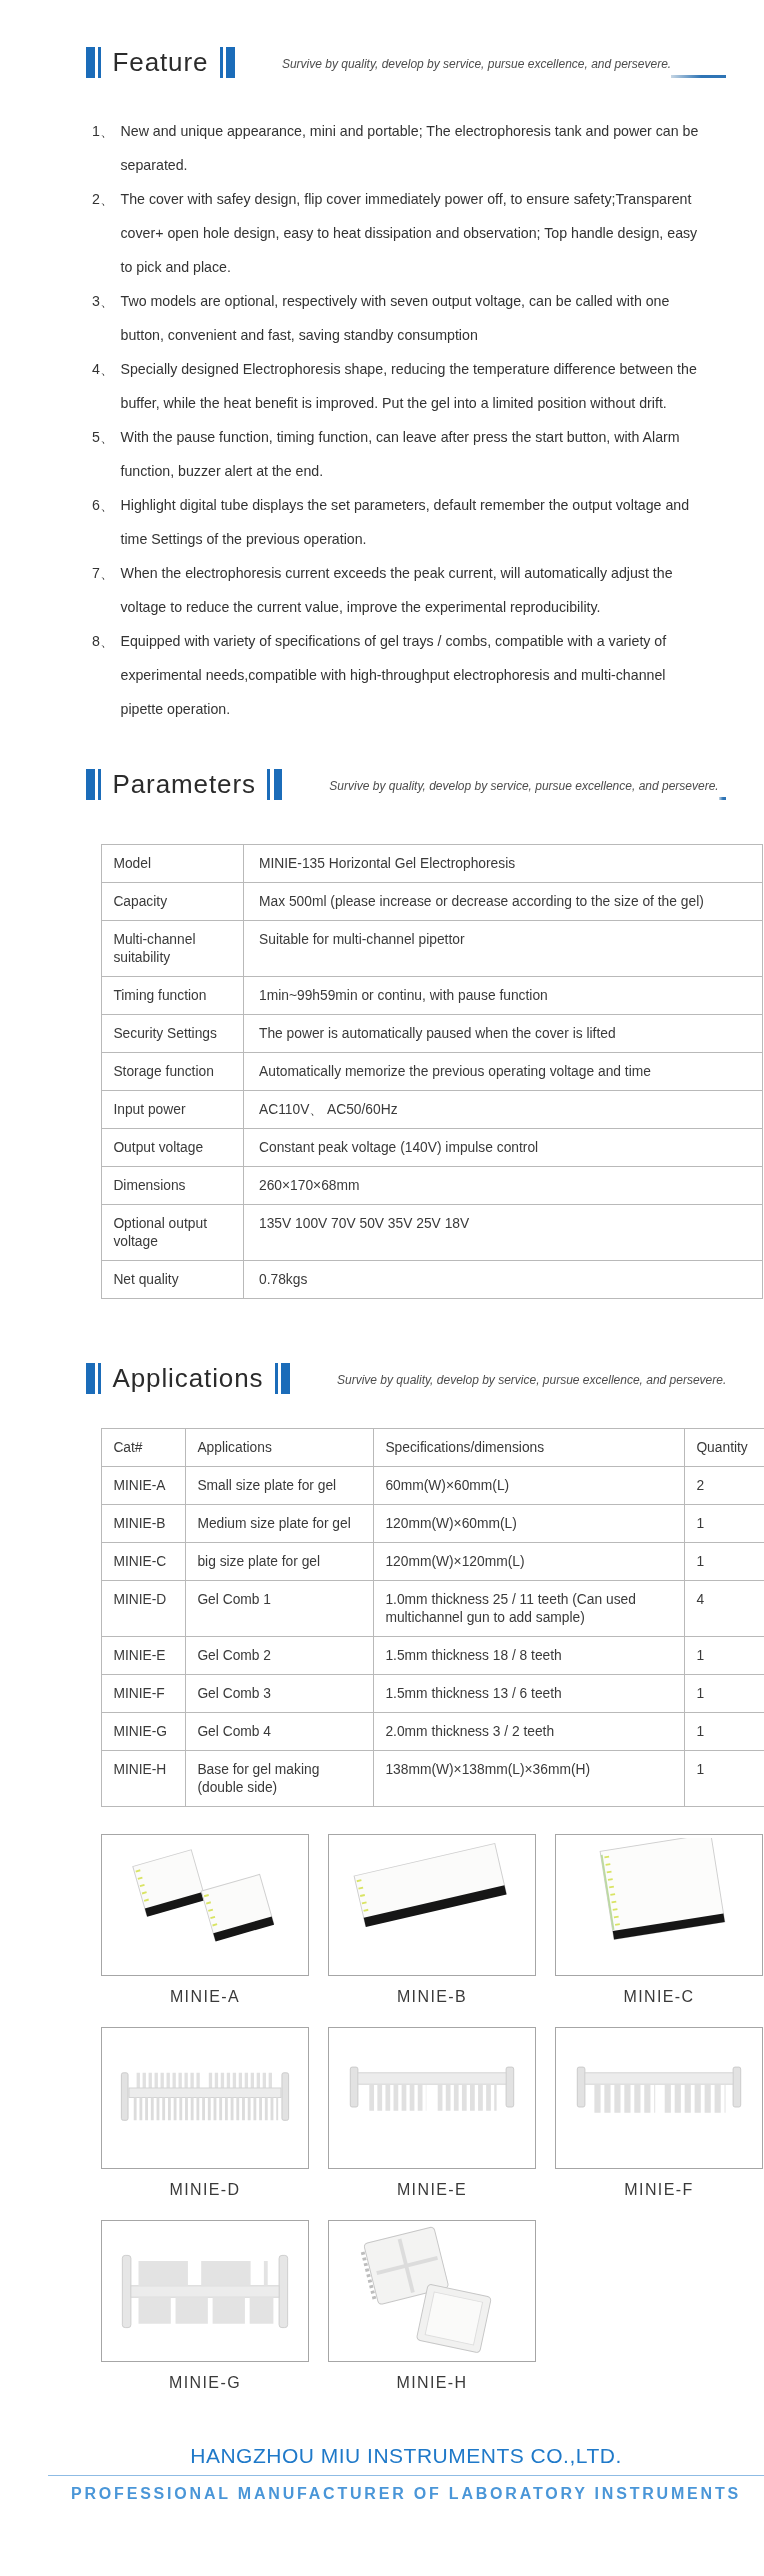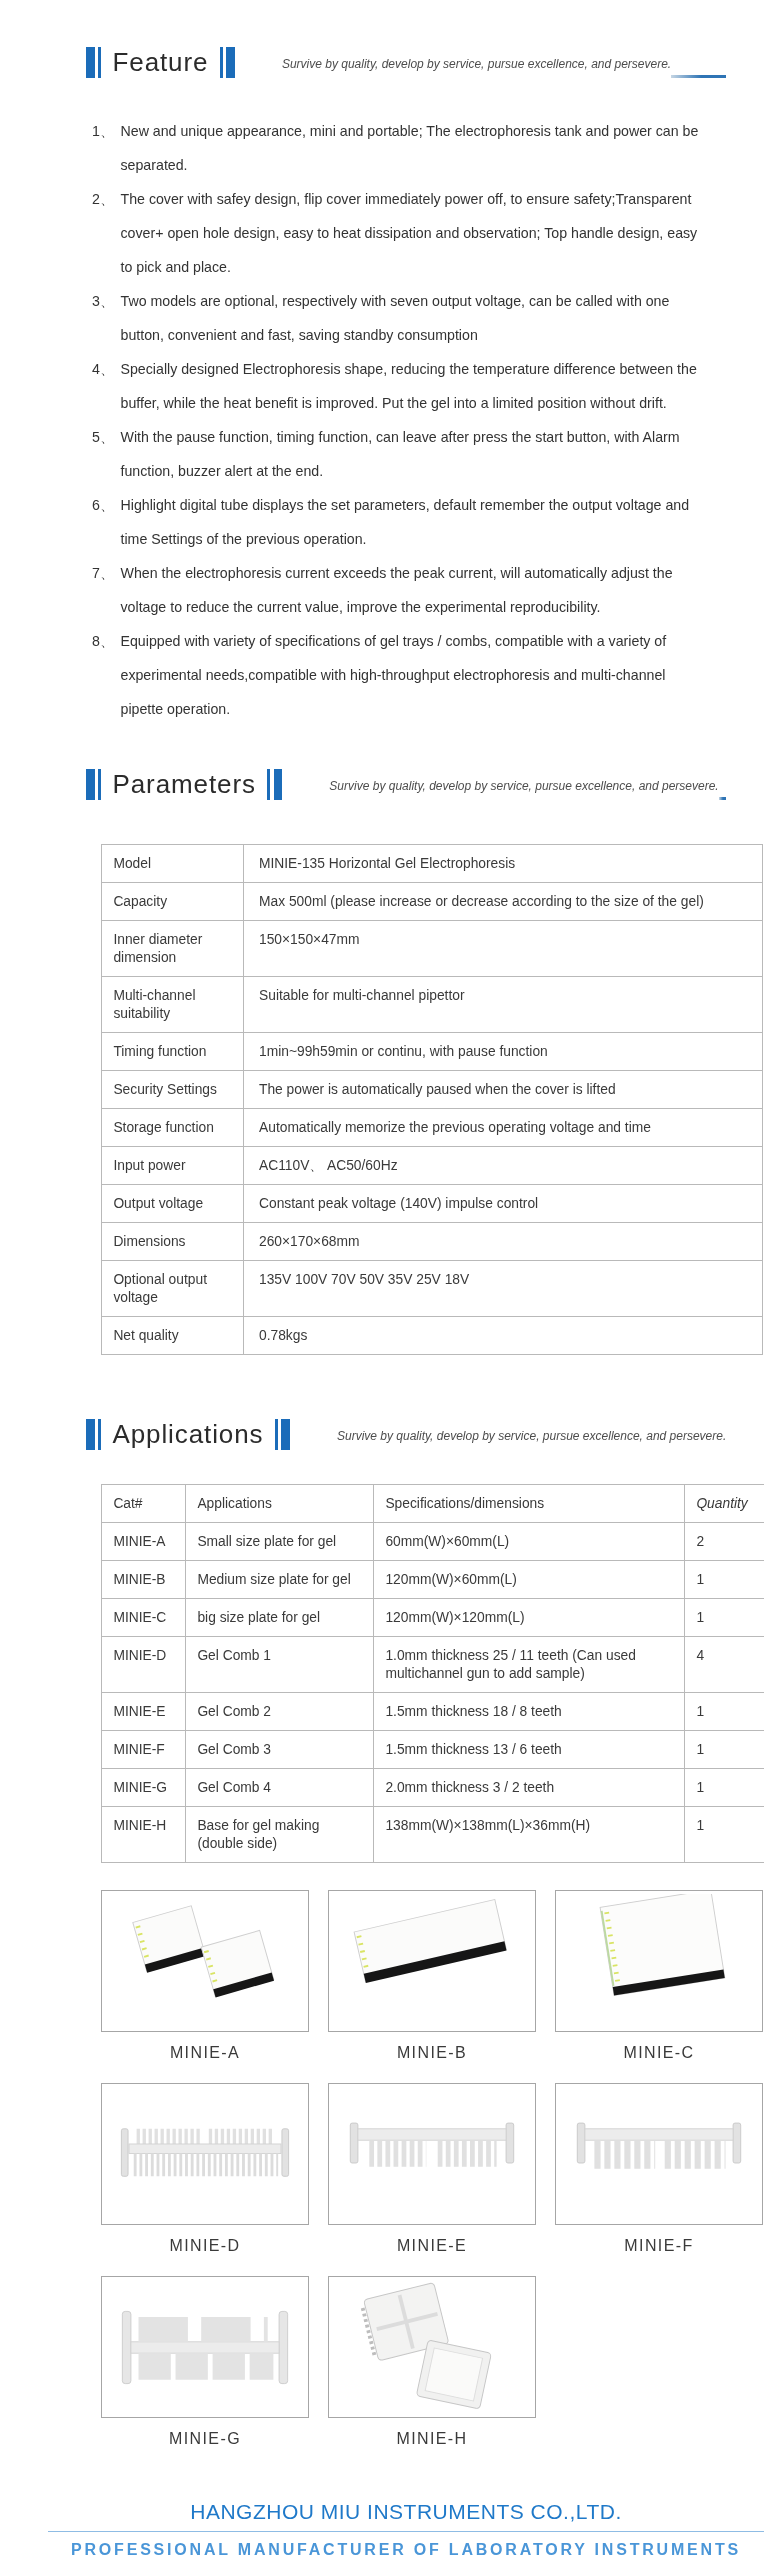--- a/index.html
+++ b/index.html
@@ -73,21 +73,21 @@
     font-weight: normal;
   }
   .param-table { width: 662px; margin: 44px 0 0 53px; }
   .param-table td.plabel { width: 142px; }
   .param-table td.pvalue { padding-left: 15px; }
 
   .app-table { width: 662px; margin: 34px 0 0 53px; table-layout: fixed; }
   .app-table .c-cat  { width: 84px; }
   .app-table .c-desc { width: 188px; }
   .app-table .c-spec { width: 311px; }
-  .app-table .c-qty  { width: 81px; font-style: italic; }
+  .app-table .c-qty  { width: 81px; }
 
   
   .gallery { margin: 26.6px 0 0 53px; width: 662px; }
   .g-row { display: flex; gap: 19px; }
   .g-cell { width: 208px; margin-bottom: 21px; }
   .g-box {
     width: 208px; height: 142px;
     border: 0.9px solid #a6a6a6;
     background: #fff;
     display: flex; align-items: center; justify-content: center;
@@ -205,24 +205,20 @@
     <tbody>
       <tr>
           <td class="plabel">Model</td>
           <td class="pvalue">MINIE-135 Horizontal Gel Electrophoresis</td>
         </tr>
       <tr>
           <td class="plabel">Capacity</td>
           <td class="pvalue">Max 500ml (please increase or decrease according to the size of the gel)</td>
         </tr>
       <tr>
-          <td class="plabel">Inner diameter dimension</td>
-          <td class="pvalue">150×150×47mm</td>
-        </tr>
-      <tr>
           <td class="plabel">Multi-channel suitability</td>
           <td class="pvalue">Suitable for multi-channel pipettor</td>
         </tr>
       <tr>
           <td class="plabel">Timing function</td>
           <td class="pvalue">1min~99h59min or continu, with pause function</td>
         </tr>
       <tr>
           <td class="plabel">Security Settings</td>
           <td class="pvalue">The power is automatically paused when the cover is lifted</td>

